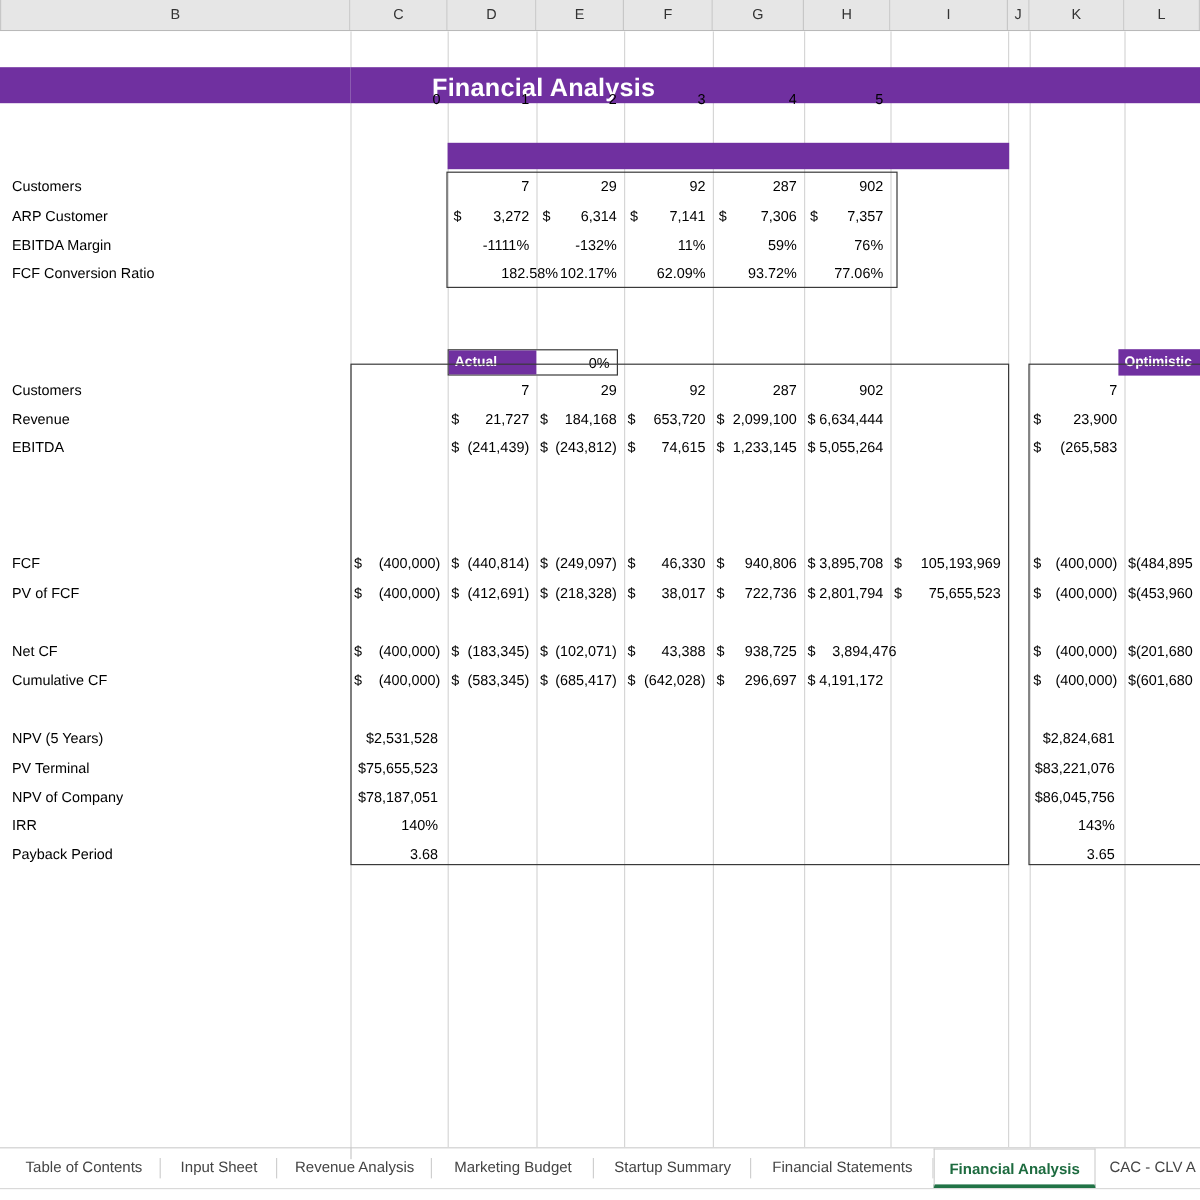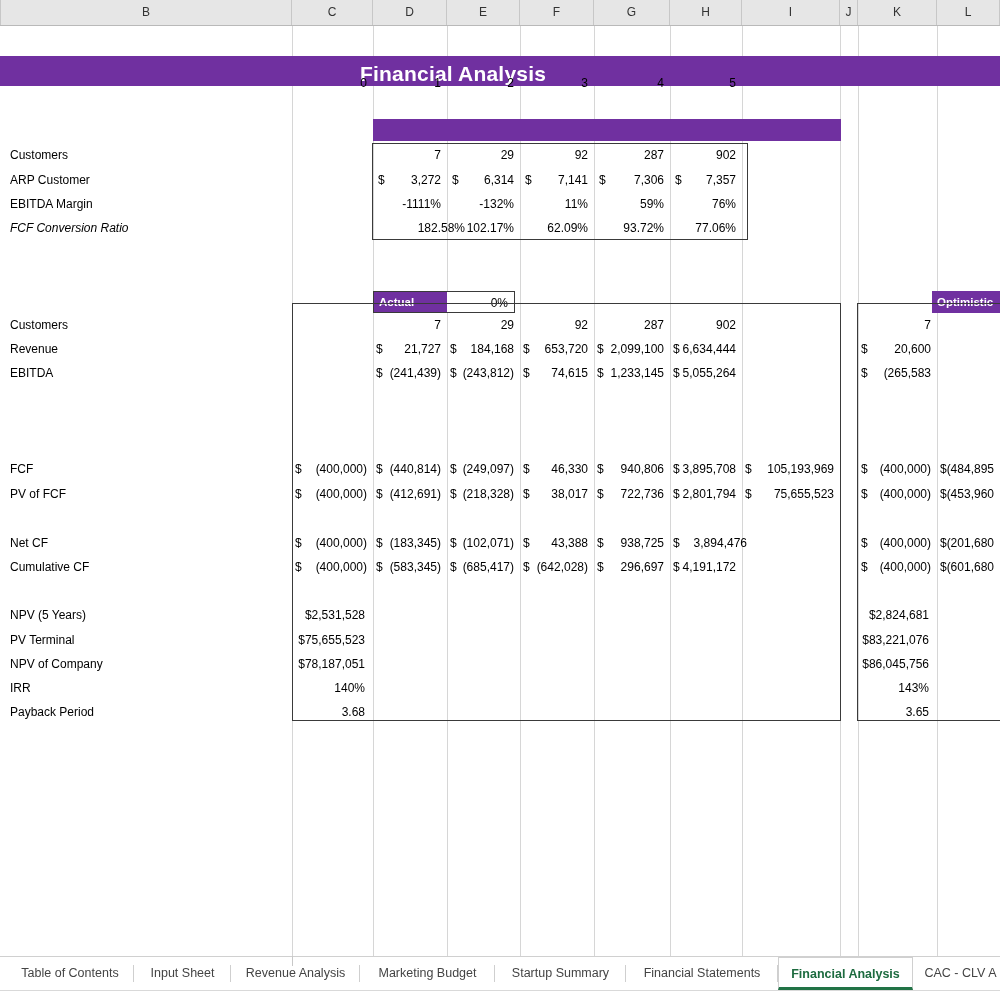--- a/index.html
+++ b/index.html
@@ -122,21 +122,21 @@
         <div class="yearlbl" style="left:594px;width:76px;top:71px;">2027</div>
         <div class="yearlbl" style="left:670px;width:72px;top:71px;">2028</div>
         <div class="yearlbl" style="left:742px;width:98px;top:71px;">Year 6 Onwards</div>
       </div>
 
 
     <div id="sens-labels">
         <div class="cell lbl" style="top:123px;">Customers</div>
         <div class="cell lbl" style="top:148px;">ARP Customer</div>
         <div class="cell lbl" style="top:172px;">EBITDA Margin</div>
-        <div class="cell lbl" style="top:196px;font-style:italic;">FCF Conversion Ratio</div>
+        <div class="cell lbl" style="top:196px;">FCF Conversion Ratio</div>
       </div>
     <div class="box" style="left:372px;top:117px;width:376px;height:97px;"></div>
     <div id="sens-values">
         <div class="cell num" style="left:373px;width:68px;top:123px;">7</div>
         <div class="cell num" style="left:447px;width:67px;top:123px;">29</div>
         <div class="cell num" style="left:520px;width:68px;top:123px;">92</div>
         <div class="cell num" style="left:594px;width:70px;top:123px;">287</div>
         <div class="cell num" style="left:670px;width:66px;top:123px;">902</div>
         <div class="cell num" style="left:373px;width:68px;top:148px;">3,272</div>
         <div class="cell dollar" style="left:378px;top:148px;">$</div>
@@ -270,21 +270,21 @@
         <div class="cell dollar" style="left:673px;top:535px;">$</div>
         <div class="cell num" style="left:292px;width:73px;top:583px;">$2,531,528</div>
         <div class="cell num" style="left:292px;width:73px;top:608px;">$75,655,523</div>
         <div class="cell num" style="left:292px;width:73px;top:632px;">$78,187,051</div>
         <div class="cell num" style="left:292px;width:73px;top:656px;">140%</div>
         <div class="cell num" style="left:292px;width:73px;top:680px;">3.68</div>
       </div>
 
     <div id="opt-values">
         <div class="cell num" style="left:858px;width:73px;top:293px;">7</div>
-        <div class="cell num" style="left:858px;width:73px;top:317px;">20,600</div>
+        <div class="cell num" style="left:858px;width:73px;top:317px;">23,900</div>
         <div class="cell dollar" style="left:861px;top:317px;">$</div>
         <div class="cell num" style="left:858px;width:73px;top:341px;">(265,583</div>
         <div class="cell dollar" style="left:861px;top:341px;">$</div>
         <div class="cell num" style="left:858px;width:73px;top:437px;">(400,000)</div>
         <div class="cell dollar" style="left:861px;top:437px;">$</div>
         <div class="cell num" style="left:937px;width:57px;top:437px;">(484,895</div>
         <div class="cell dollar" style="left:940px;top:437px;">$</div>
         <div class="cell num" style="left:858px;width:73px;top:462px;">(400,000)</div>
         <div class="cell dollar" style="left:861px;top:462px;">$</div>
         <div class="cell num" style="left:937px;width:57px;top:462px;">(453,960</div>

